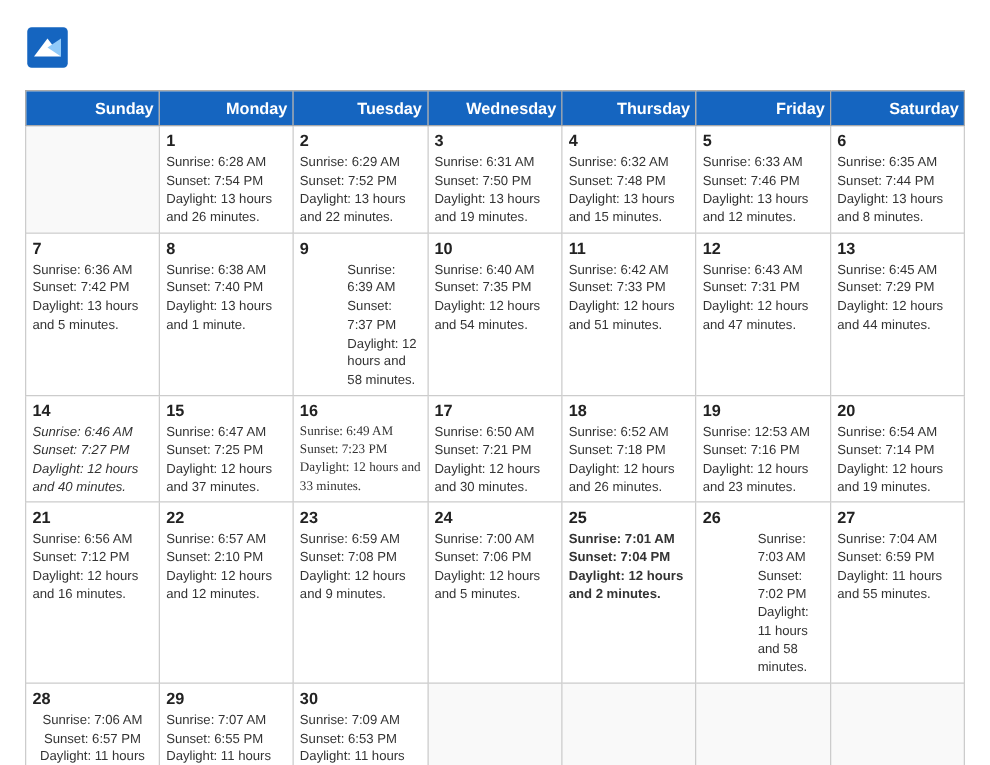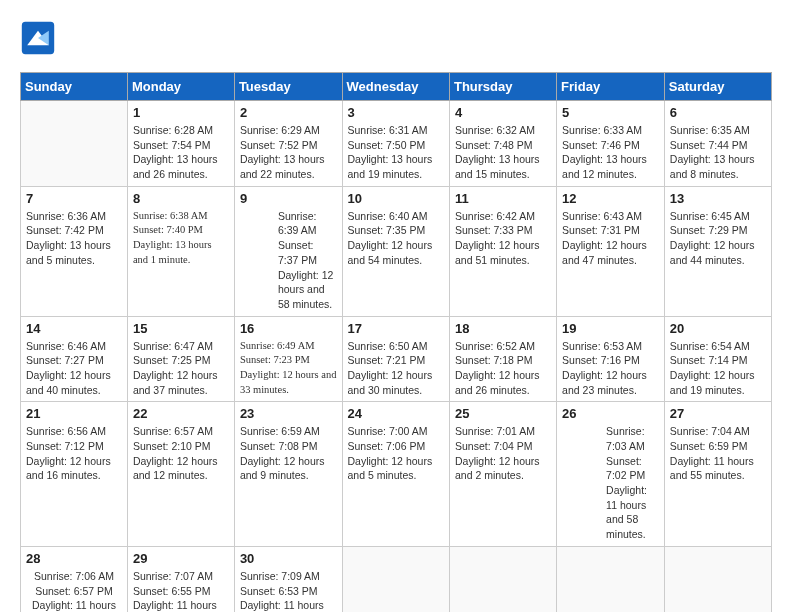--- a/index.html
+++ b/index.html
@@ -45,21 +45,21 @@
     }
     .calendar {
       width: 100%;
       border-collapse: collapse;
       font-size: 11px;
     }
     .calendar thead th {
       background-color: #1565C0;
       color: #fff;
       padding: 6px 4px;
-      text-align: left;
+      text-align: right;
       font-size: 13px;
       font-weight: bold;
       border: 1px solid #aaa;
     }
     .calendar tbody td {
       border: 1px solid #ccc;
       padding: 4px 5px;
       vertical-align: top;
       width: 108px;
       min-height: 80px;
@@ -155,21 +155,21 @@
       </tr>
       <tr>
         <td>
           <div class="day-number">7</div>
           <div class="day-detail" style="white-space: pre-line;">Sunrise: 6:36 AM
 Sunset: 7:42 PM
 Daylight: 13 hours and 5 minutes.</div>
         </td>
         <td>
           <div class="day-number">8</div>
-          <div class="day-detail" style="white-space: pre-line; font-family: Liberation Serif, serif;">Sunrise: 6:38 AM
+          <div class="day-detail" style="white-space: pre-line;">Sunrise: 6:38 AM
 Sunset: 7:40 PM
 Daylight: 13 hours and 1 minute.</div>
         </td>
         <td>
           <div class="day-number">9</div>
           <div class="day-detail" style="white-space: pre-line; margin-left: 38px;">Sunrise: 6:39 AM
 Sunset: 7:37 PM
 Daylight: 12 hours and 58 minutes.</div>
         </td>
         <td>
@@ -193,21 +193,21 @@
         <td>
           <div class="day-number">13</div>
           <div class="day-detail" style="white-space: pre-line;">Sunrise: 6:45 AM
 Sunset: 7:29 PM
 Daylight: 12 hours and 44 minutes.</div>
         </td>
       </tr>
       <tr>
         <td>
           <div class="day-number">14</div>
-          <div class="day-detail" style="white-space: pre-line;">Sunrise: 6:46 AM
+          <div class="day-detail" style="white-space: pre-line; font-style: italic;">Sunrise: 6:46 AM
 Sunset: 7:27 PM
 Daylight: 12 hours and 40 minutes.</div>
         </td>
         <td>
           <div class="day-number">15</div>
           <div class="day-detail" style="white-space: pre-line;">Sunrise: 6:47 AM
 Sunset: 7:25 PM
 Daylight: 12 hours and 37 minutes.</div>
         </td>
         <td>
@@ -223,21 +223,21 @@
 Daylight: 12 hours and 30 minutes.</div>
         </td>
         <td>
           <div class="day-number">18</div>
           <div class="day-detail" style="white-space: pre-line;">Sunrise: 6:52 AM
 Sunset: 7:18 PM
 Daylight: 12 hours and 26 minutes.</div>
         </td>
         <td>
           <div class="day-number">19</div>
-          <div class="day-detail" style="white-space: pre-line;">Sunrise: 6:53 AM
+          <div class="day-detail" style="white-space: pre-line;">Sunrise: 12:53 AM
 Sunset: 7:16 PM
 Daylight: 12 hours and 23 minutes.</div>
         </td>
         <td>
           <div class="day-number">20</div>
           <div class="day-detail" style="white-space: pre-line;">Sunrise: 6:54 AM
 Sunset: 7:14 PM
 Daylight: 12 hours and 19 minutes.</div>
         </td>
       </tr>
@@ -261,21 +261,21 @@
 Daylight: 12 hours and 9 minutes.</div>
         </td>
         <td>
           <div class="day-number">24</div>
           <div class="day-detail" style="white-space: pre-line;">Sunrise: 7:00 AM
 Sunset: 7:06 PM
 Daylight: 12 hours and 5 minutes.</div>
         </td>
         <td>
           <div class="day-number">25</div>
-          <div class="day-detail" style="white-space: pre-line;">Sunrise: 7:01 AM
+          <div class="day-detail" style="white-space: pre-line; font-weight: bold;">Sunrise: 7:01 AM
 Sunset: 7:04 PM
 Daylight: 12 hours and 2 minutes.</div>
         </td>
         <td>
           <div class="day-number">26</div>
           <div class="day-detail" style="white-space: pre-line; margin-left: 44px;">Sunrise: 7:03 AM
 Sunset: 7:02 PM
 Daylight: 11 hours and 58 minutes.</div>
         </td>
         <td>

